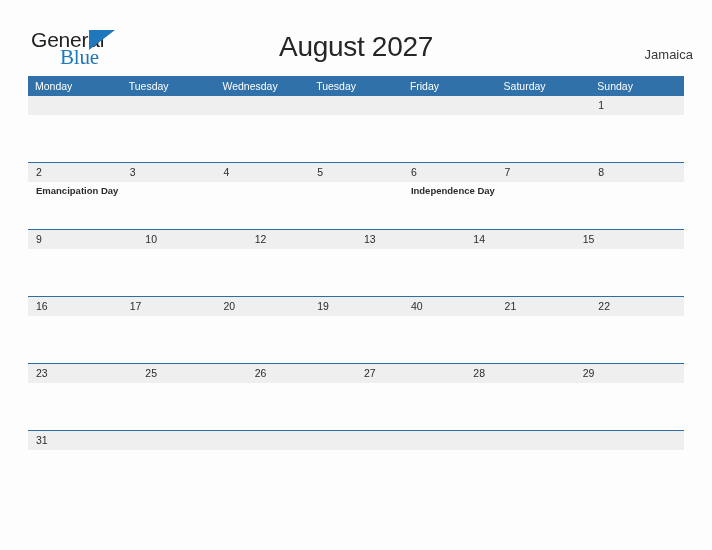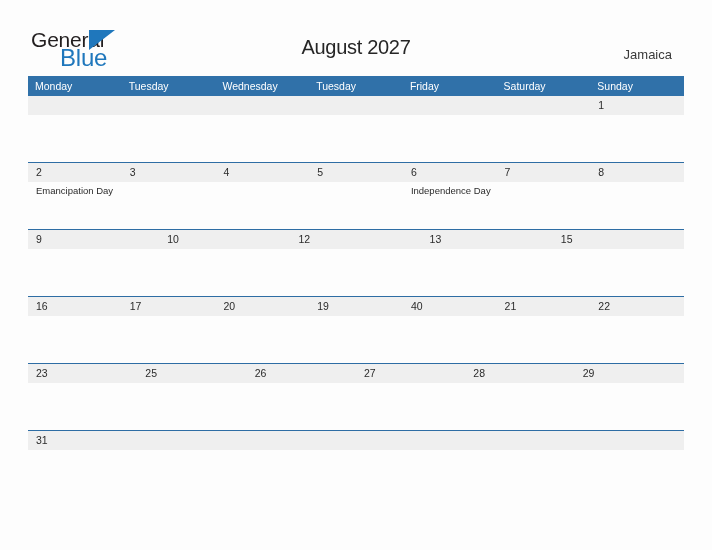--- a/index.html
+++ b/index.html
@@ -46,54 +46,54 @@
     font-size: 21px;
     line-height: 21px;
     color: #231f20;
     letter-spacing: -0.2px;
     font-family: "Liberation Sans", sans-serif;
   }
   .logo-blue {
     position: absolute;
     left: 29px;
     top: 18px;
-    font-size: 24px;
+    font-size: 21px;
     line-height: 21px;
     color: #1f77bc;
     letter-spacing: -0.2px;
-    font-family: Liberation Sans, sans-serif;
+    font-family: Liberation Serif, serif;
   }
   .logo-triangle {
     position: absolute;
     left: 58px;
     top: 1px;
     width: 0;
     height: 0;
     border-left: 26px solid #1f77bc;
     border-bottom: 20px solid transparent;
   }
 
   
   .cal-title {
     position: absolute;
     left: 0;
     top: 31px;
     width: 712px;
     text-align: center;
-    font-size: 20px;
+    font-size: 28px;
     line-height: 32px;
     font-weight: 400;
     color: #262626;
     letter-spacing: -0.3px;
   }
 
   
   .cal-country {
     position: absolute;
-    right: 40px;
+    right: 19px;
     top: 47px;
     font-size: 13px;
     line-height: 16px;
     color: #3a3a3a;
   }
 
   
   .calendar {
     position: absolute;
     left: 28px;
@@ -156,20 +156,21 @@
     flex: 1 1 0;
     min-width: 0;
     padding: 3px 4px 0 8px;
     box-sizing: border-box;
   }
   .event-text {
     font-size: 9.5px;
     line-height: 12px;
     color: #2b2b2b;
     white-space: nowrap;
+    font-weight: bold;
   }
 </style>
 </head>
 <body>
 
 <div class="page">
 
   <div class="topbar">
 
     <div class="logo">
@@ -265,20 +266,21 @@
           </div>
       </div>
     </div>
 
     <div class="week-row">
       <div class="daynum-band">
         <div class="daynum-cell">9</div>
         <div class="daynum-cell">10</div>
         <div class="daynum-cell">12</div>
         <div class="daynum-cell">13</div>
+        <div class="daynum-cell">14</div>
         <div class="daynum-cell">15</div>
       </div>
       <div class="event-band">
         <div class="event-cell">
             <div class="event-text"></div>
           </div>
         <div class="event-cell">
             <div class="event-text"></div>
           </div>
         <div class="event-cell">

